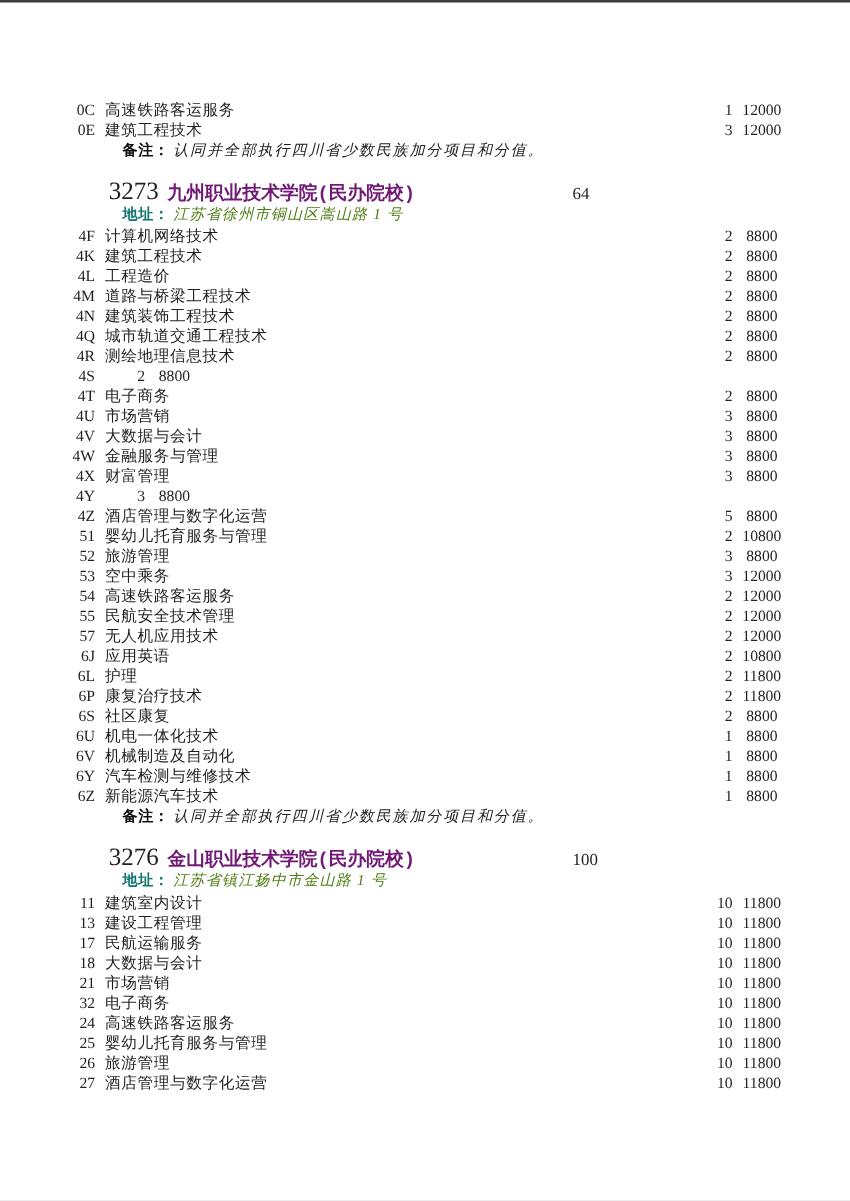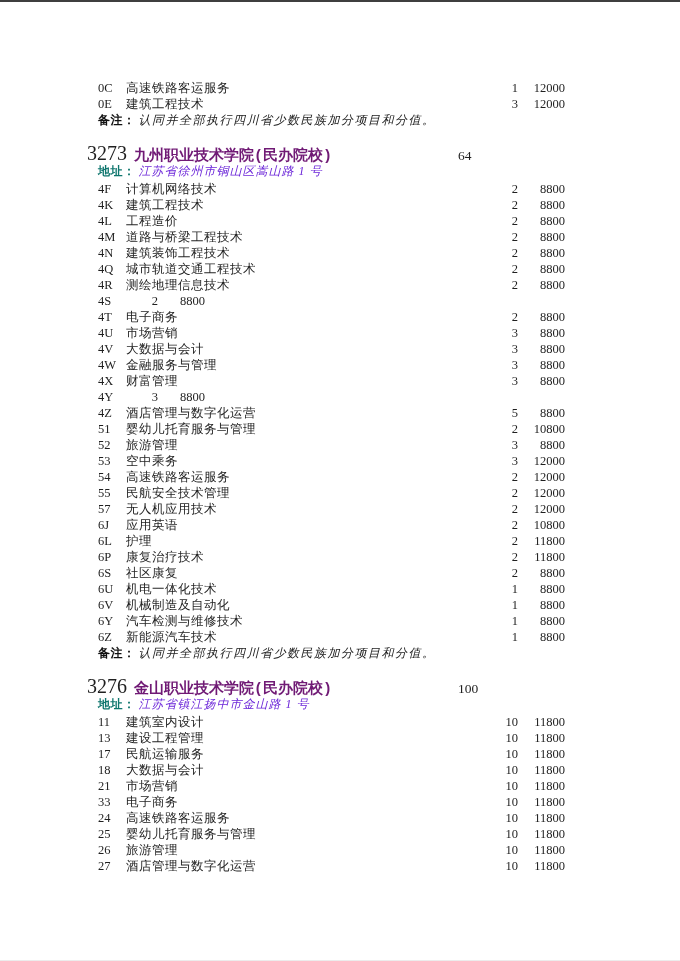--- a/index.html
+++ b/index.html
@@ -20,24 +20,24 @@
     height: 1px; background: #ececec;
   }
   .content { padding-top: 80px; }
 
   
   .major-row {
     display: flex; align-items: baseline;
     height: 16px; line-height: 16px;
     font-size: 12.5px;
   }
-  .col-code   { width: 20px; margin-left: 98px; white-space: nowrap; }
+  .col-code   { width: 20px; margin-left: 56px; text-align: right; white-space: nowrap; }
   .col-major  { flex: 1; padding-left: 8px; white-space: nowrap; letter-spacing: 0.5px; }
   .col-count  { width: 40px; text-align: right; }
-  .col-tuition{ width: 47px; text-align: right; margin-right: 115px; }
+  .col-tuition{ width: 47px; text-align: center; margin-right: 47px; }
 
   
   .note-line {
     margin-left: 98px; height: 16px; line-height: 16px;
     font-size: 12px; white-space: nowrap;
   }
   .note-label {
     font-family: "Liberation Sans", "DejaVu Sans", sans-serif;
     font-weight: bold; color: #111; letter-spacing: 0.5px;
   }
@@ -62,21 +62,21 @@
   
   .addr-line {
     margin-left: 98px; height: 17px; line-height: 17px;
     margin-bottom: 1px; font-size: 12px; white-space: nowrap;
   }
   .addr-label {
     font-family: "Liberation Sans", "DejaVu Sans", sans-serif;
     font-weight: bold; color: #0f766e; letter-spacing: 0.5px;
   }
   .addr-text {
-    font-style: italic; letter-spacing: 1px; padding-left: 3px; color: #6d28d9;
+    font-style: italic; letter-spacing: 1px; padding-left: 3px; color: #4d7c0f;
   }
 </style>
 </head>
 <body>
 
 <div class="page-top-edge"></div>
 
 <div class="content">
 
   <div>
@@ -356,21 +356,21 @@
         </div>
 
         <div class="major-row">
           <span class="col-code">21</span>
           <span class="col-major">市场营销</span>
           <span class="col-count">10</span>
           <span class="col-tuition">11800</span>
         </div>
 
         <div class="major-row">
-          <span class="col-code">33</span>
+          <span class="col-code">32</span>
           <span class="col-major">电子商务</span>
           <span class="col-count">10</span>
           <span class="col-tuition">11800</span>
         </div>
 
         <div class="major-row">
           <span class="col-code">24</span>
           <span class="col-major">高速铁路客运服务</span>
           <span class="col-count">10</span>
           <span class="col-tuition">11800</span>

